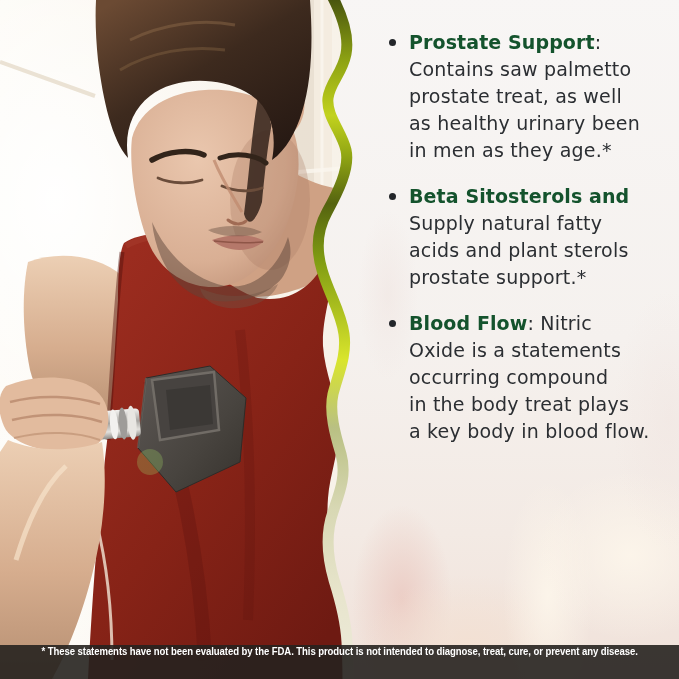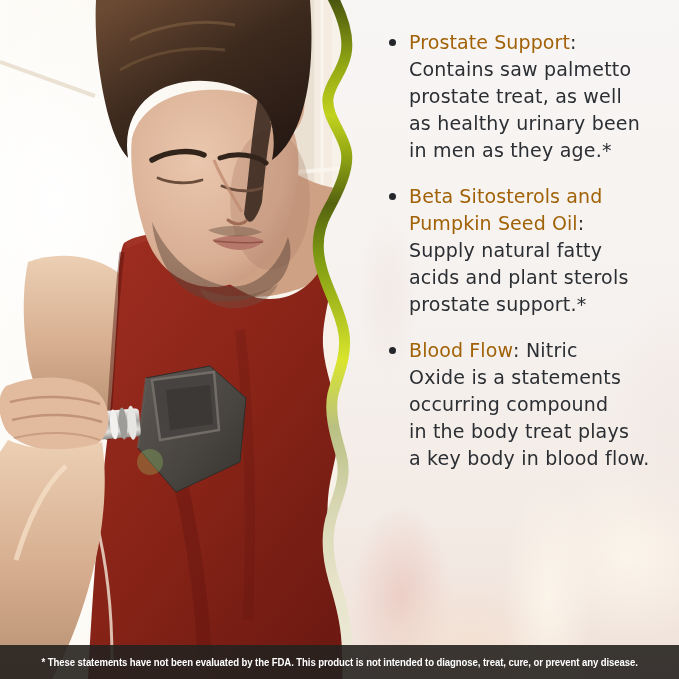--- a/index.html
+++ b/index.html
@@ -18,27 +18,27 @@
     color:#2b2e32;
     font-family:"DejaVu Sans", sans-serif;
     font-size:19px;line-height:27px;letter-spacing:0.2px;
   }
   .benefit-item{position:relative;padding-left:23px;margin-bottom:19px;}
   .dot{
     position:absolute;left:3px;top:10px;width:7px;height:7px;
     background:#23262a;border-radius:50%;
   }
   .bline{white-space:nowrap;height:27px;}
-  .bline b{font-weight:normal;color:#a16207;letter-spacing:0.1px;}
+  .bline b{font-weight:bold;color:#14532d;letter-spacing:0.1px;}
 
   
   .disclaimer-bar{
     position:absolute;left:0;right:0;bottom:0;height:34px;
     background:rgba(38,34,31,0.9);
-    display:flex;align-items:center;justify-content:center;
+    display:flex;align-items:flex-start;justify-content:center;
     z-index:5;
   }
   .disclaimer-bar span{
     color:#ffffff;font-weight:bold;font-size:11px;
     letter-spacing:-0.1px;white-space:nowrap;
     transform:scaleX(0.87);transform-origin:center;
   }
 </style>
 </head>
 <body>
@@ -218,21 +218,20 @@
         <span class="dot"></span>
         <div class="bline"><b>Prostate Support</b>:</div>
         <div class="bline">Contains saw palmetto</div>
         <div class="bline">prostate treat, as well</div>
         <div class="bline">as healthy urinary been</div>
         <div class="bline">in men as they age.*</div>
       </div>
       <div class="benefit-item">
         <span class="dot"></span>
         <div class="bline"><b>Beta Sitosterols and</b></div>
-        <div class="bline"><b>Pumpkin Seed Oil</b>:</div>
         <div class="bline">Supply natural fatty</div>
         <div class="bline">acids and plant sterols</div>
         <div class="bline">prostate support.*</div>
       </div>
       <div class="benefit-item">
         <span class="dot"></span>
         <div class="bline"><b>Blood Flow</b>: Nitric</div>
         <div class="bline">Oxide is a statements</div>
         <div class="bline">occurring compound</div>
         <div class="bline">in the body treat plays</div>

